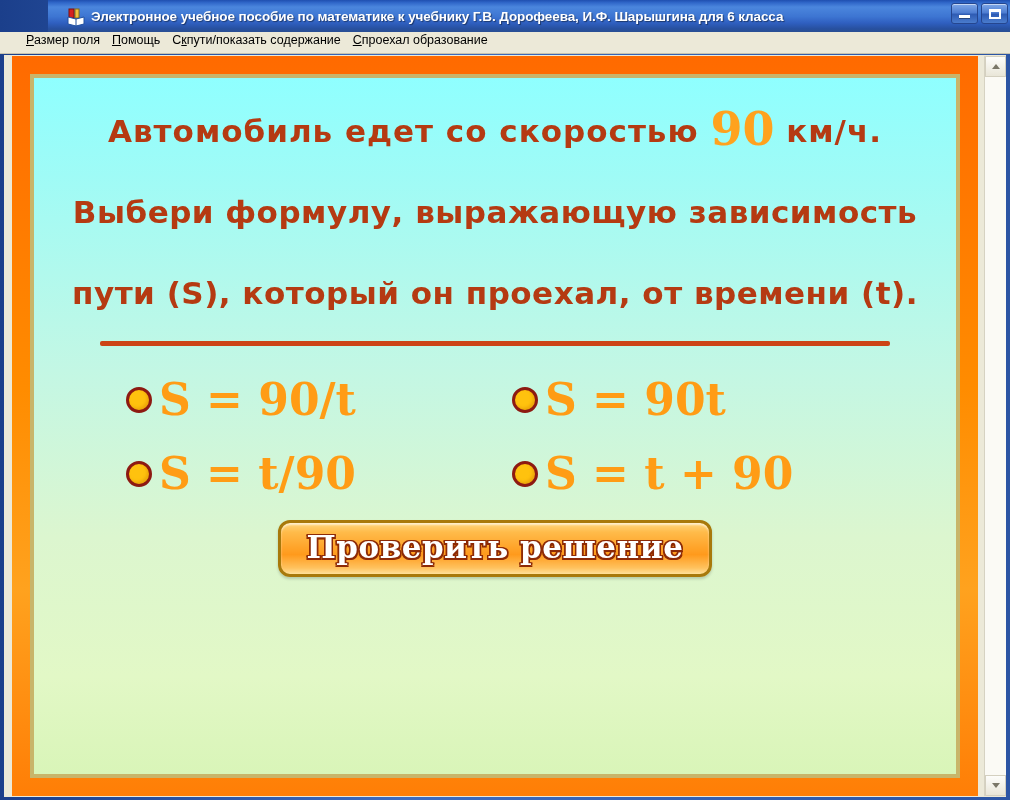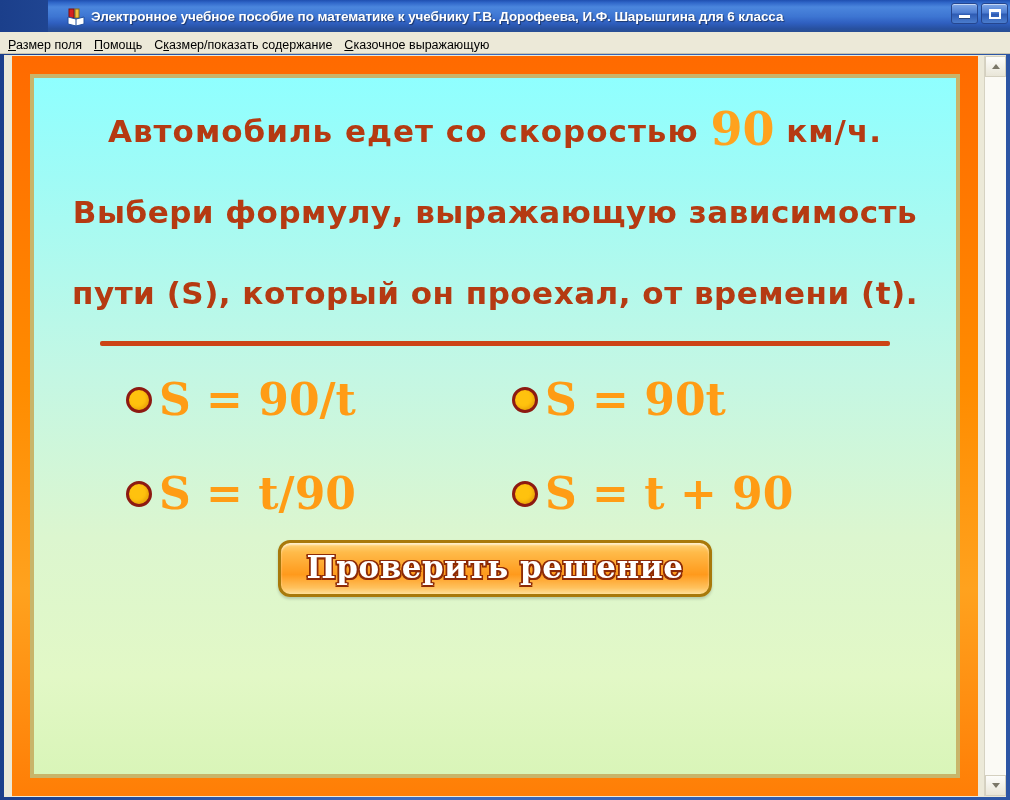--- a/index.html
+++ b/index.html
@@ -75,22 +75,22 @@
   .glyph-close { color:#fff; font-size:12px; font-weight:bold; line-height:1; text-shadow:0 1px 1px rgba(0,0,0,.4); }
 
   
   .menubar {
     position: absolute;
     left: 0; top: 32px;
     width: 1010px; height: 22px;
     background: #ece9d8;
     border-bottom: 1px solid #c8c4b0;
     display: flex;
-    align-items: flex-end;
-    padding-left: 2px;
+    align-items: flex-start;
+    padding-left: 20px;
   }
   .menu-item {
     font-size: 12.5px;
     color: #000;
     padding: 1px 6px;
     white-space: nowrap;
     font-family: "Liberation Sans", sans-serif;
   }
   .menu-item u { text-decoration: underline; }
 
@@ -189,21 +189,21 @@
     margin: 0 auto;
     background: #cc4416;
     border-radius: 2px;
   }
 
   
   .options {
     margin-top: 32px;
     display: grid;
     grid-template-columns: 1fr 1fr;
-    row-gap: 50px;
+    row-gap: 30px;
     padding: 0 28px 0 62px;
   }
   .option {
     display: flex;
     align-items: center;
     gap: 7px;
   }
   .radio {
     width: 26px; height: 26px;
     flex: 0 0 auto;
@@ -270,22 +270,22 @@
       </div>
       <div class="win-btn close">
         <span class="glyph-close">×</span>
       </div>
     </div>
   </div>
 
   <div class="menubar">
     <div class="menu-item"><span></span><u>Р</u><span>азмер поля</span></div>
     <div class="menu-item"><span></span><u>П</u><span>омощь</span></div>
-    <div class="menu-item"><span>С</span><u>к</u><span>азмер/показать содержание</span></div>
-    <div class="menu-item"><span></span><u>С</u><span>казочное выражающую</span></div>
+    <div class="menu-item"><span>С</span><u>к</u><span>пути/показать содержание</span></div>
+    <div class="menu-item"><span></span><u>С</u><span>проехал образование</span></div>
   </div>
 
   <div class="client">
 
     <div class="vscroll">
       <div class="sb-btn up">
         <span class="sb-arrow up"></span>
       </div>
       <div class="sb-track"></div>
       <div class="sb-btn down">

